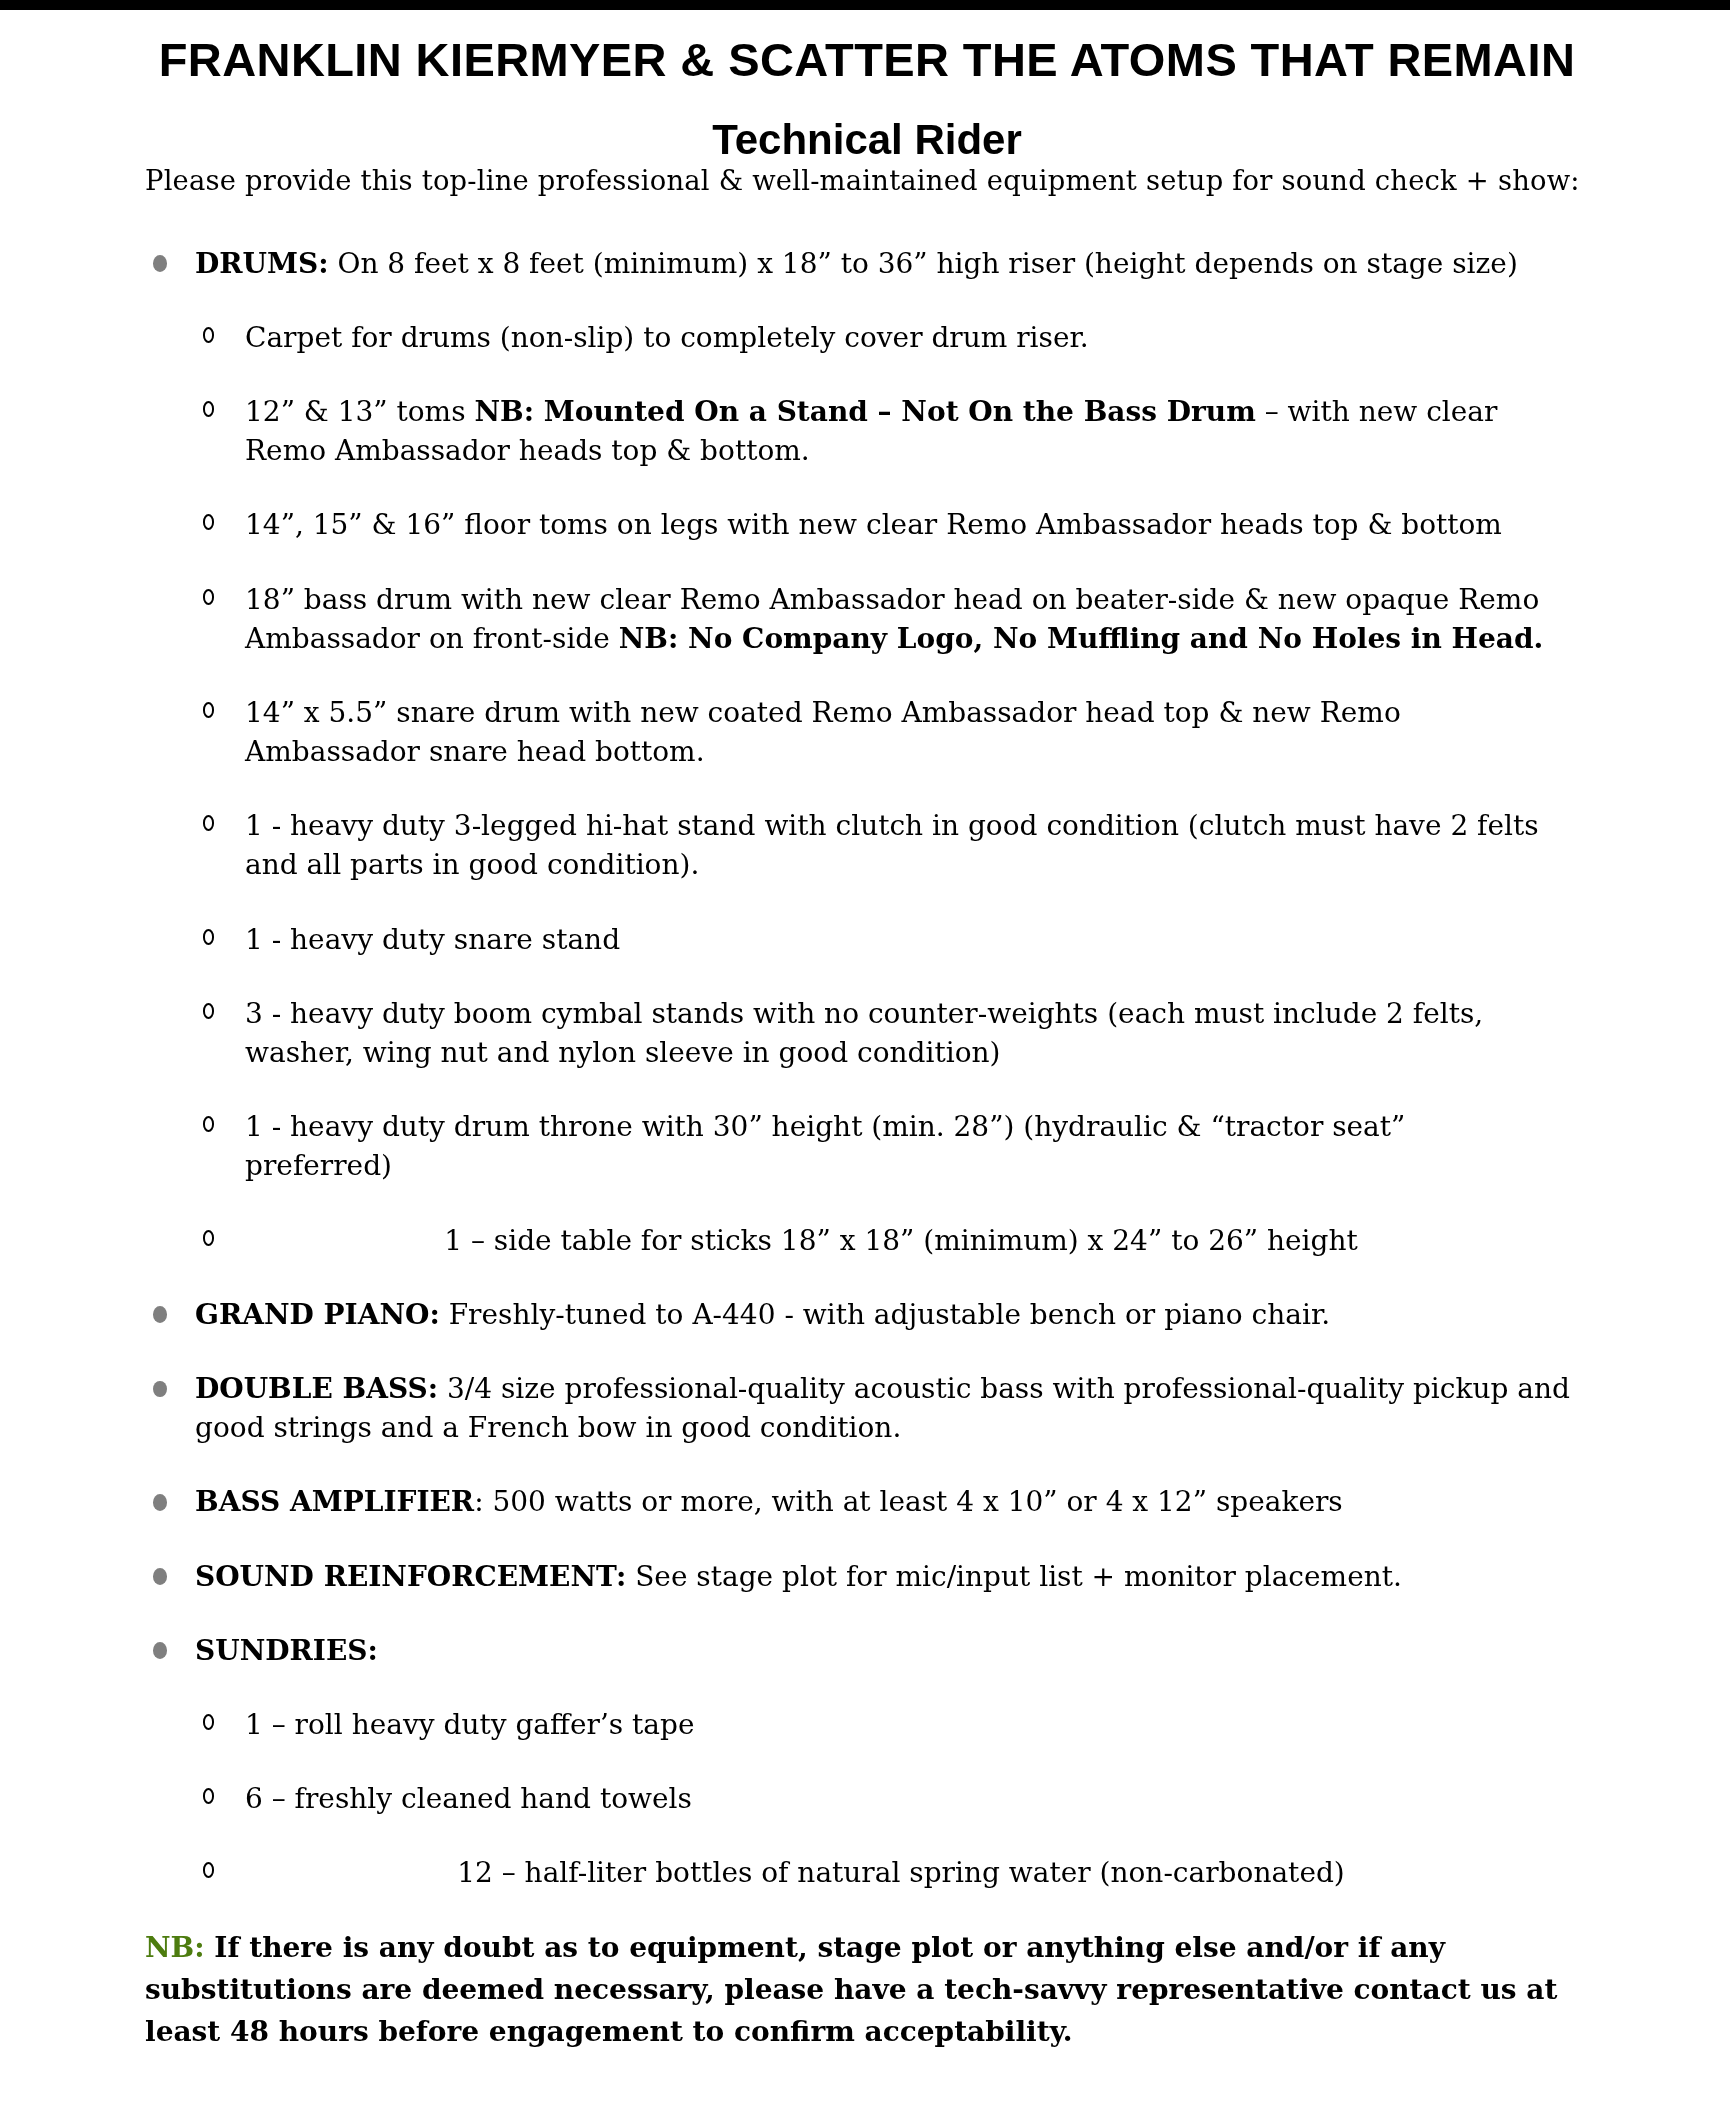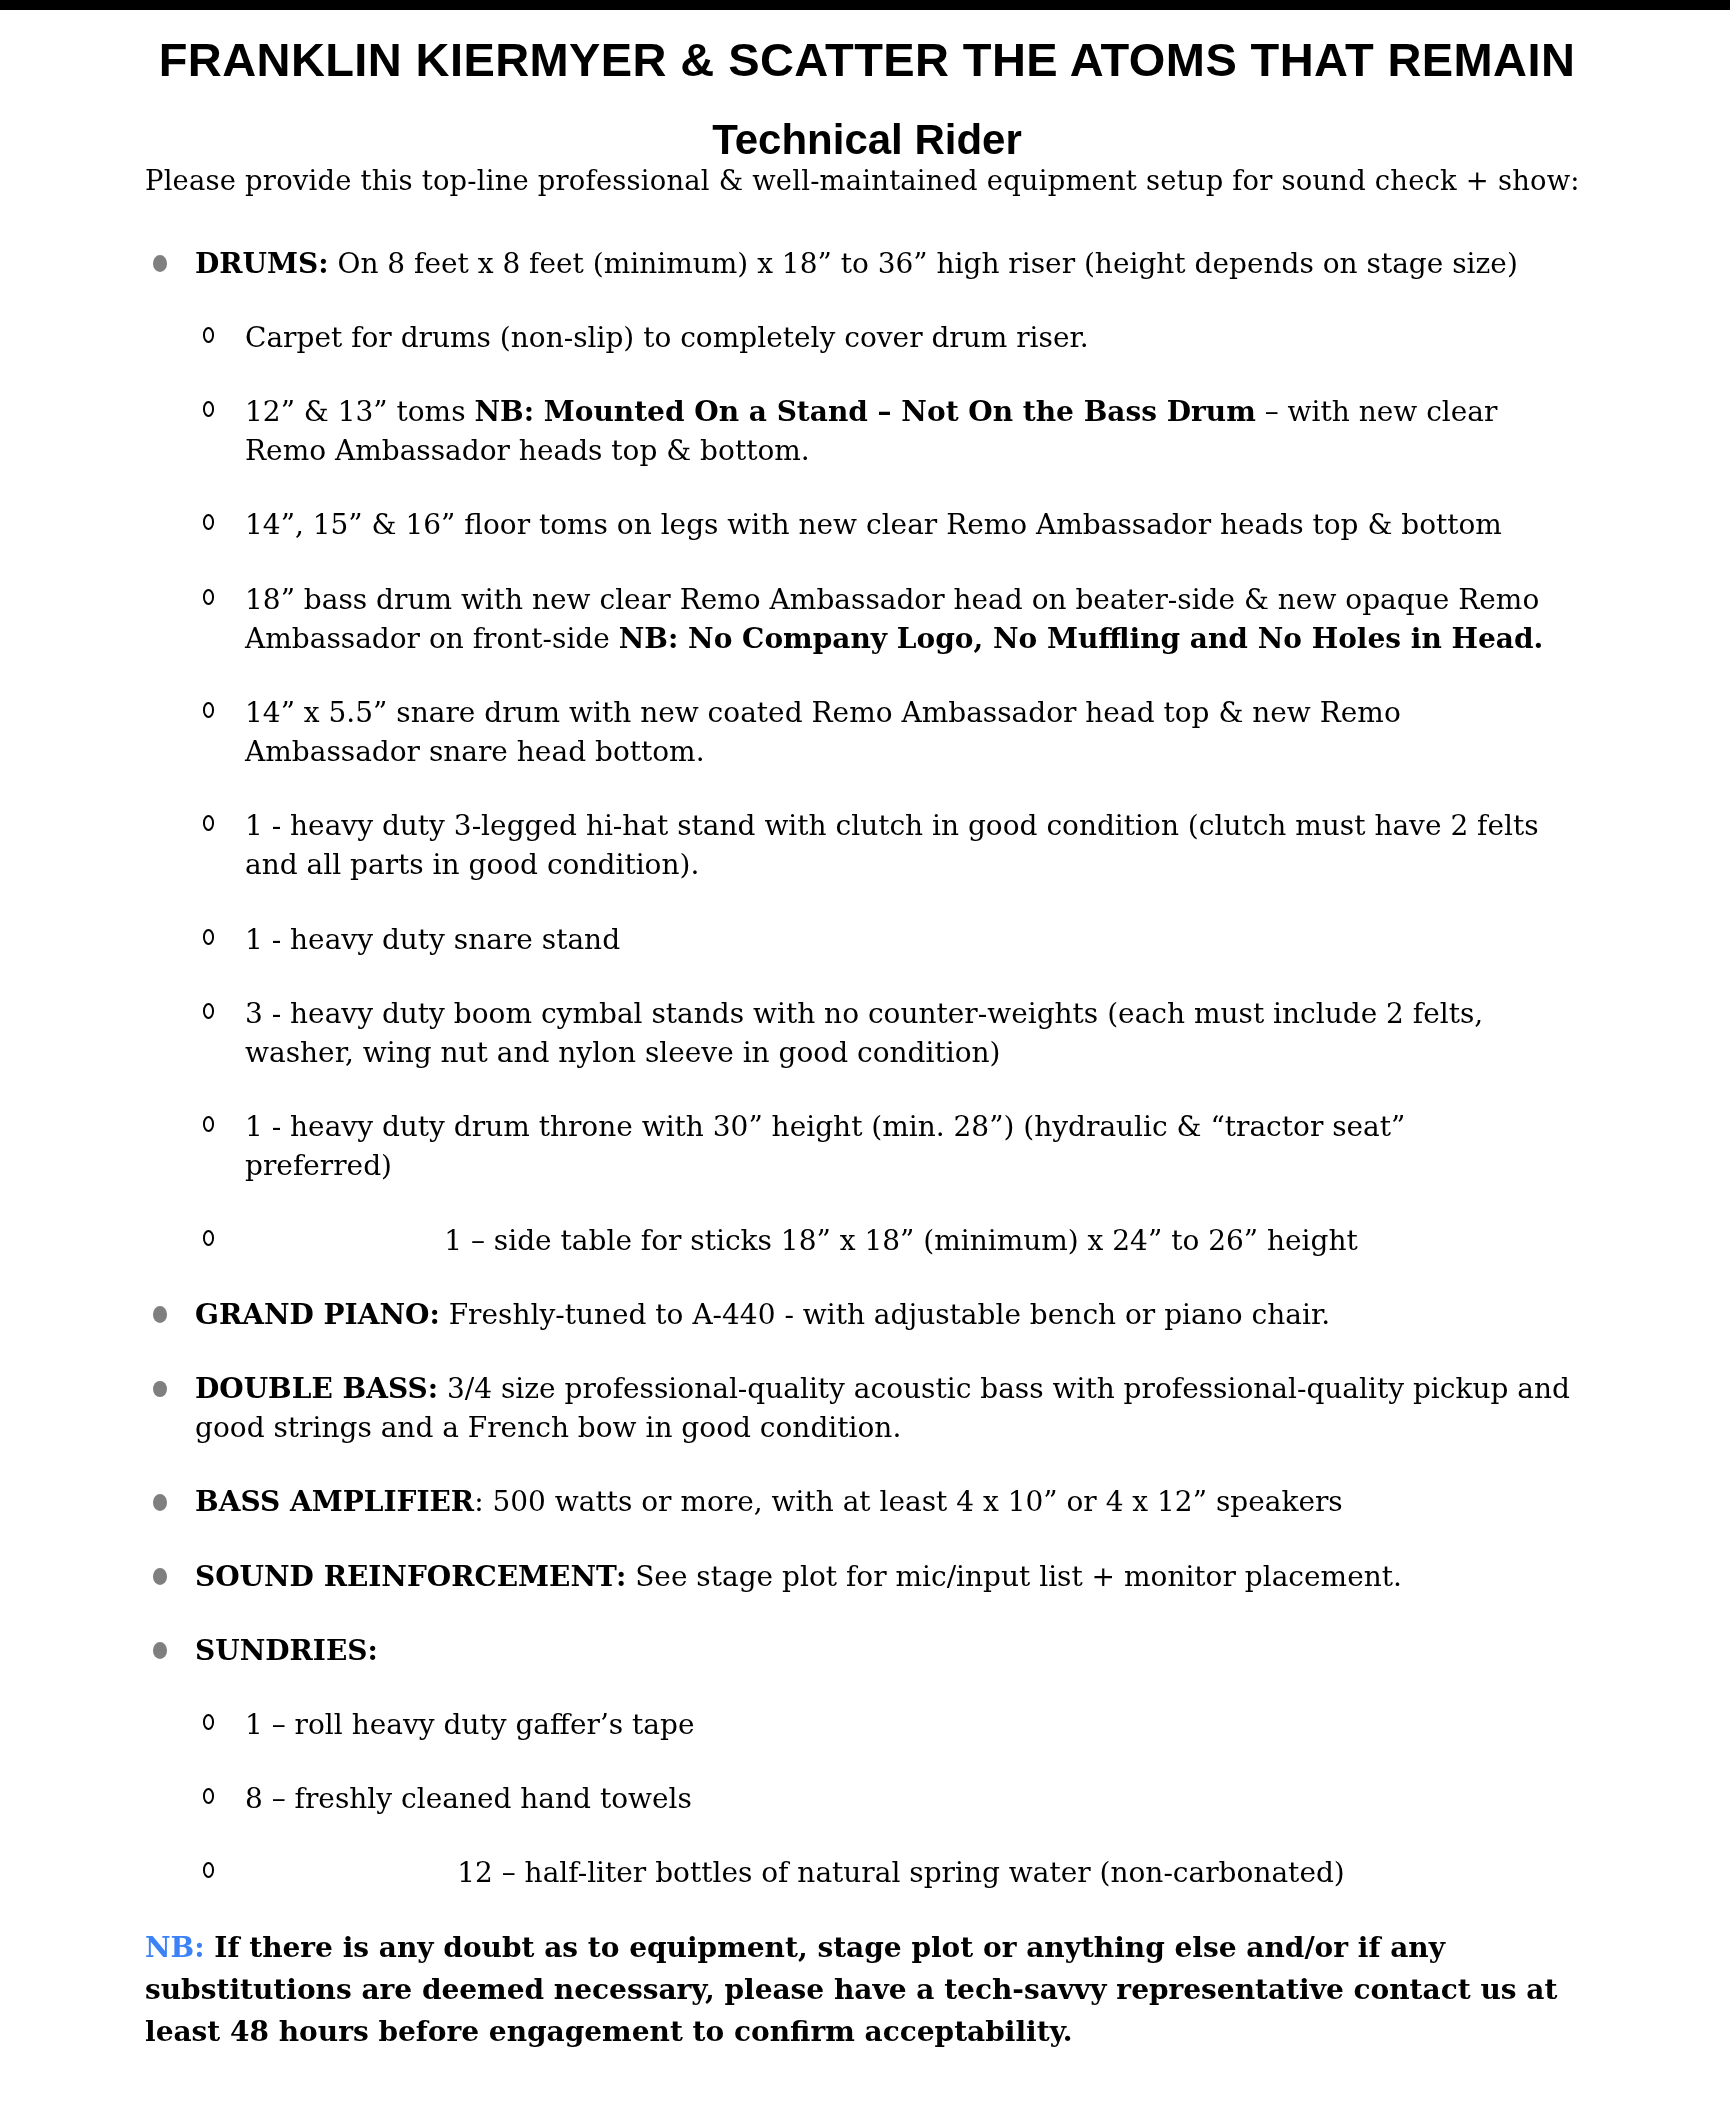--- a/index.html
+++ b/index.html
@@ -75,20 +75,20 @@
           <li class="sub-item"><span class="circle"></span><span class="content"><span>3 - heavy duty boom cymbal stands with no counter-weights (each must include 2 felts, washer, wing nut and nylon sleeve in good condition)</span></span></li>
           <li class="sub-item"><span class="circle"></span><span class="content"><span>1 - heavy duty drum throne with 30” height (min. 28”) (hydraulic &amp; “tractor seat” preferred)</span></span></li>
           <li class="sub-item"><span class="circle"></span><span class="content"><span>1 – side table for sticks 18” x 18” (minimum) x 24” to 26” height</span></span></li>
         </ul></li>
       <li class="eq-item"><span class="dot"></span><span class="content"><span class="b">GRAND PIANO:</span><span> Freshly-tuned to A-440 - with adjustable bench or piano chair.</span></span></li>
       <li class="eq-item"><span class="dot"></span><span class="content"><span class="b">DOUBLE BASS:</span><span> 3/4 size professional-quality acoustic bass with professional-quality pickup and good strings and a French bow in good condition.</span></span></li>
       <li class="eq-item"><span class="dot"></span><span class="content"><span class="b">BASS AMPLIFIER</span><span>: 500 watts or more, with at least 4 x 10” or 4 x 12” speakers</span></span></li>
       <li class="eq-item"><span class="dot"></span><span class="content"><span class="b">SOUND REINFORCEMENT:</span><span> See stage plot for mic/input list + monitor placement.</span></span></li>
       <li class="eq-item"><span class="dot"></span><span class="content"><span class="b">SUNDRIES:</span></span><ul class="sub-list">
           <li class="sub-item"><span class="circle"></span><span class="content"><span>1 – roll heavy duty gaffer’s tape</span></span></li>
-          <li class="sub-item"><span class="circle"></span><span class="content"><span>8 – freshly cleaned hand towels</span></span></li>
+          <li class="sub-item"><span class="circle"></span><span class="content"><span>6 – freshly cleaned hand towels</span></span></li>
           <li class="sub-item"><span class="circle"></span><span class="content"><span>12 – half-liter bottles of natural spring water (non-carbonated)</span></span></li>
         </ul></li>
     </ul>
 
-  <div class="note"><span class="b" style="color: #3b82f6;">NB:</span><span class="b"> If there is any doubt as to equipment, stage plot or anything else and/or if any substitutions are deemed necessary, please have a tech-savvy representative contact us at least 48 hours before engagement to confirm acceptability.</span></div>
+  <div class="note"><span class="b" style="color: #4d7c0f;">NB:</span><span class="b"> If there is any doubt as to equipment, stage plot or anything else and/or if any substitutions are deemed necessary, please have a tech-savvy representative contact us at least 48 hours before engagement to confirm acceptability.</span></div>
 </div>
 
 
 </body></html>

